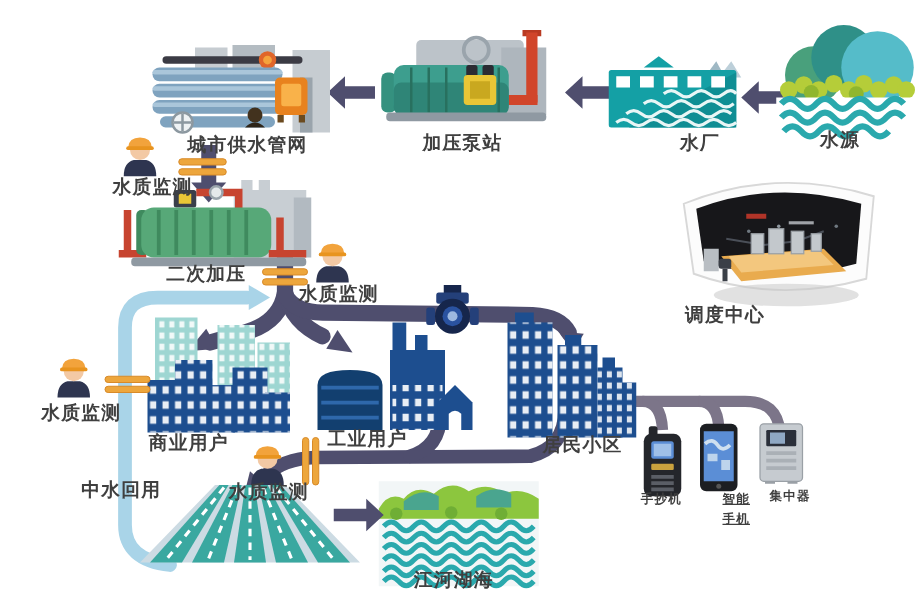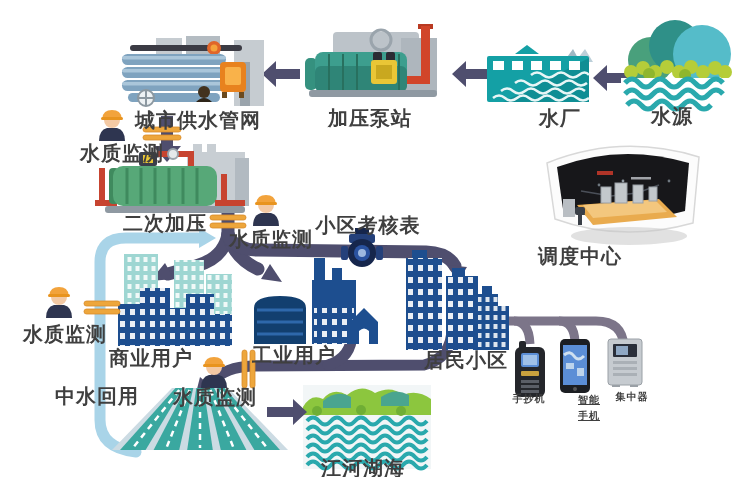--- a/index.html
+++ b/index.html
@@ -1,19 +1,19 @@
 <!DOCTYPE html>
 <html><head>
 <meta charset="utf-8">
 <style>
   html,body{margin:0;padding:0;background:#fff;}
   #canvas{position:relative;width:739px;height:477px;background:#fff;overflow:hidden;
           font-family:"Liberation Sans","DejaVu Sans",sans-serif;}
   #diagram-svg{position:absolute;left:0;top:0;}
-  .lbl{position:absolute;transform:translateX(-50%);font-weight:bold;font-size:20px;
+  .lbl{position:absolute;transform:translateX(-50%);font-weight:bold;font-size:15px;
        color:#3f3f3f;white-space:nowrap;letter-spacing:1px;z-index:5;}
   .lbl.small{font-size:10px;}
   .two-line{text-align:center;line-height:16px;text-decoration:underline;}
 </style>
 </head>
 <body>
 
 <div id="canvas">
 
 <svg id="diagram-svg" width="739" height="477" viewBox="0 0 739 477">
@@ -361,21 +361,20 @@
   <use href="#worker" transform="translate(198,350)"></use>
 </svg>
 
 <div class="lbl" style="left:198px;top:107px">城市供水管网</div>
 <div class="lbl" style="left:370px;top:105px">加压泵站</div>
 <div class="lbl" style="left:560px;top:105px">水厂</div>
 <div class="lbl" style="left:672px;top:103px">水源</div>
 <div class="lbl" style="left:122px;top:140px">水质监测</div>
 <div class="lbl" style="left:165px;top:210px">二次加压</div>
 <div class="lbl" style="left:271px;top:226px">水质监测</div>
-<div class="lbl" style="left:368px;top:212px">小区考核表</div>
 <div class="lbl" style="left:580px;top:243px">调度中心</div>
 <div class="lbl" style="left:65px;top:321px">水质监测</div>
 <div class="lbl" style="left:151px;top:345px">商业用户</div>
 <div class="lbl" style="left:294px;top:342px">工业用户</div>
 <div class="lbl" style="left:466px;top:347px">居民小区</div>
 <div class="lbl" style="left:97px;top:383px">中水回用</div>
 <div class="lbl" style="left:215px;top:384px">水质监测</div>
 <div class="lbl" style="left:363px;top:455px">江河湖海</div>
 <div class="lbl small" style="left:529px;top:392px">手抄机</div>
 <div class="lbl small two-line" style="left:589px;top:392px">

